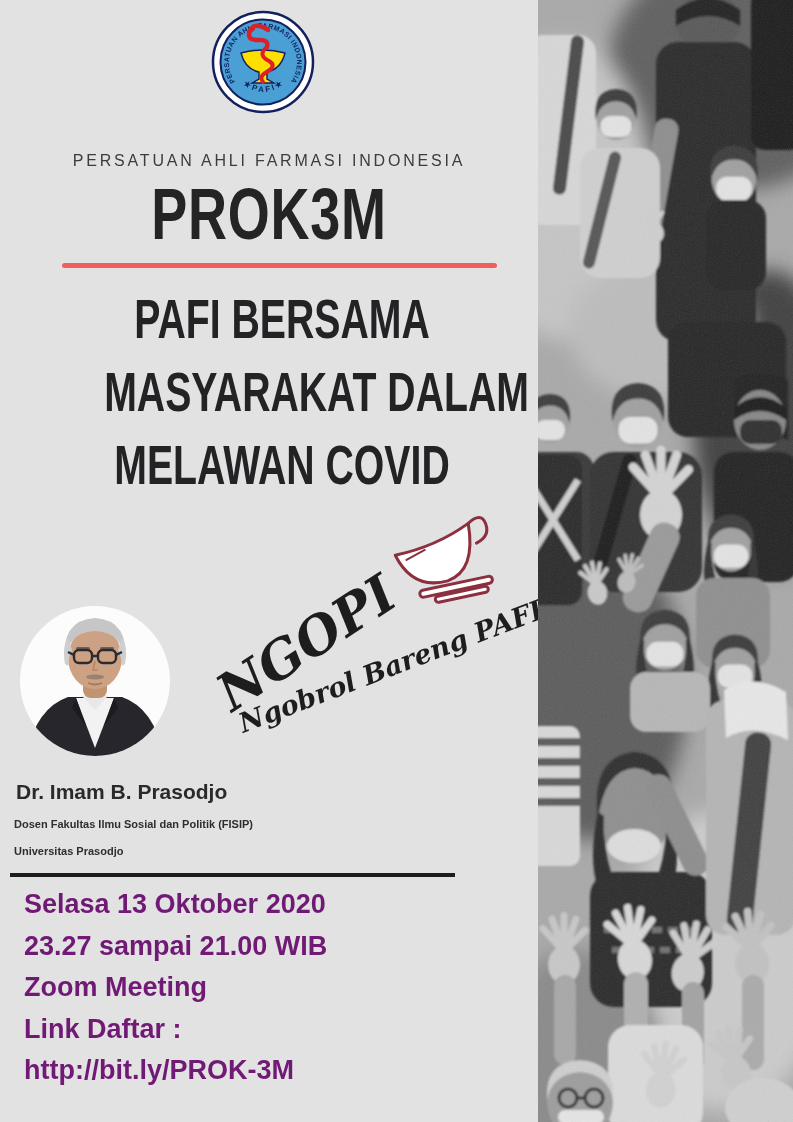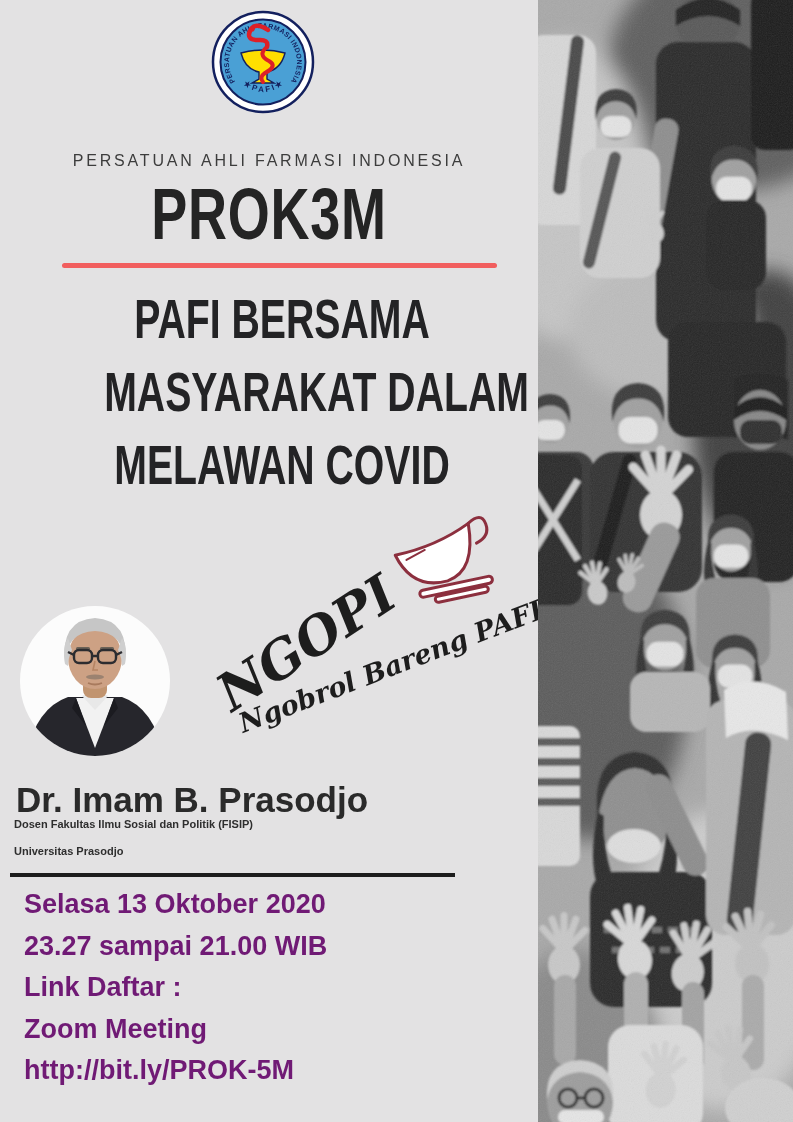--- a/index.html
+++ b/index.html
@@ -30,21 +30,21 @@
     font-family:"DejaVu Serif",serif;font-style:italic;font-weight:700;
     font-size:52px;color:#1d1d1d;transform:rotate(-33deg);transform-origin:50% 50%;white-space:nowrap;
   }
   .ngopi-subtitle{
     position:absolute;left:230px;top:655px;width:300px;text-align:center;
     font-family:"DejaVu Serif",serif;font-style:italic;font-weight:700;
     font-size:27px;color:#1d1d1d;transform:rotate(-21deg);transform-origin:50% 50%;white-space:nowrap;
   }
   .cup-wrap{position:absolute;left:383px;top:512px;width:118px;height:98px;}
   .portrait-wrap{position:absolute;left:20px;top:606px;width:150px;height:150px;}
-  .speaker-name{position:absolute;left:16px;top:780px;font-size:35px;font-weight:800;color:#2a2a2a;white-space:nowrap;}
+  .speaker-name{position:absolute;left:16px;top:780px;font-size:21px;font-weight:800;color:#2a2a2a;white-space:nowrap;}
   .speaker-title{position:absolute;left:14px;font-size:11px;font-weight:700;color:#2e2e2e;white-space:nowrap;}
   .speaker-title.t1{top:818px;}
   .speaker-title.t2{top:845px;}
   .black-divider{position:absolute;left:10px;top:873px;width:445px;height:4px;background:#1d1d1d;}
   .event-list{position:absolute;left:24px;top:884px;width:500px;}
   .event-line{font-size:27px;font-weight:700;color:#701a75;line-height:41.5px;white-space:nowrap;}
   .photo-strip{position:absolute;left:538px;top:0;width:255px;height:1122px;}
   .photo-strip svg{display:block;}
 </style>
 </head>
@@ -149,23 +149,23 @@
 
     <div class="speaker-name">Dr. Imam B. Prasodjo</div>
     <div class="speaker-title t1">Dosen Fakultas Ilmu Sosial dan Politik (FISIP)</div>
     <div class="speaker-title t2">Universitas Prasodjo</div>
 
     <div class="black-divider"></div>
 
     <div class="event-list">
       <div class="event-line">Selasa 13 Oktober 2020</div>
       <div class="event-line">23.27 sampai 21.00 WIB</div>
+      <div class="event-line">Zoom Meeting</div>
       <div class="event-line">Link Daftar :</div>
-      <div class="event-line">Zoom Meeting</div>
-      <div class="event-line">http://bit.ly/PROK-5M</div>
+      <div class="event-line">http://bit.ly/PROK-3M</div>
     </div>
   </div>
 
   <div class="photo-strip">
     <svg width="255" height="1122" viewBox="0 0 255 1122">
       <defs>
         <filter id="soft" x="-30%" y="-30%" width="160%" height="160%">
             <feGaussianBlur stdDeviation="10"></feGaussianBlur>
           </filter>
         <filter id="blur1">

